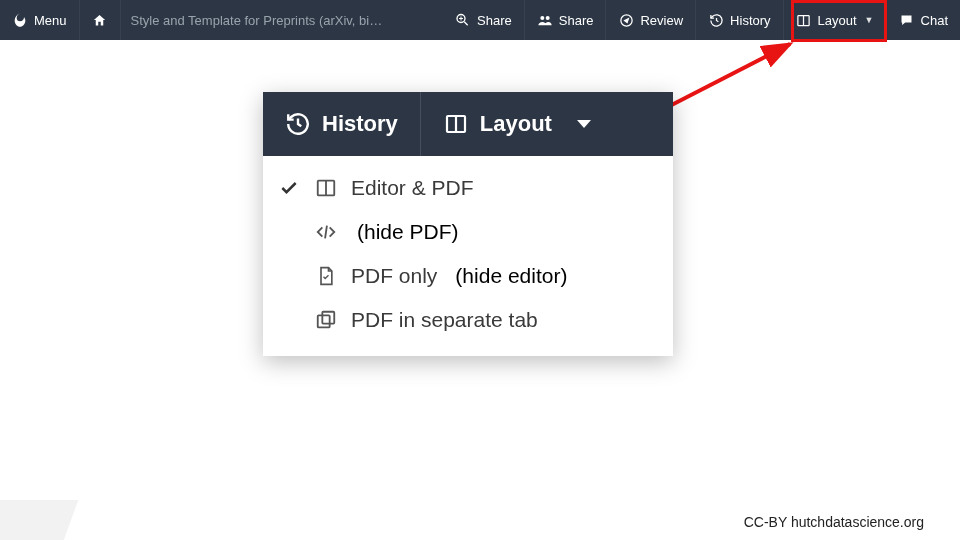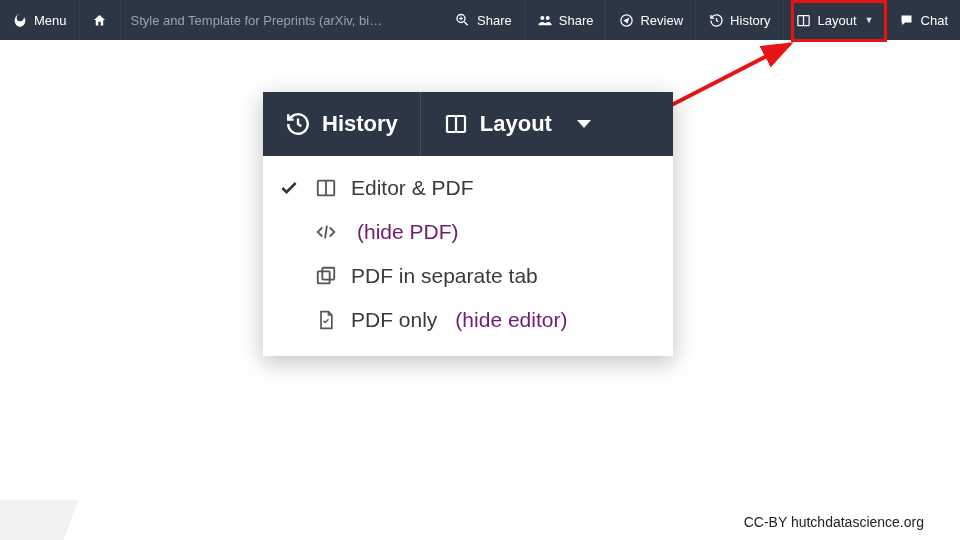--- a/index.html
+++ b/index.html
@@ -94,21 +94,21 @@
     display: flex;
     align-items: center;
     padding: 10px 34px 10px 14px;
     font-size: 21px;
     color: #3a3a3a;
     cursor: pointer;
     gap: 12px;
   }
   .mi-check { width: 24px; display:flex; justify-content:center; color:#444; }
   .mi-icon  { width: 26px; display:flex; justify-content:center; color:#555; }
-  .mi-note  { color: #701a75; margin-left: 6px; }
+  .mi-note  { color: #000000; margin-left: 6px; }
 
   
   .attribution {
     position: absolute;
     right: 36px;
     bottom: 10px;
     font-size: 14px;
     color: #222;
   }
 
@@ -270,38 +270,38 @@
         <svg viewBox="0 0 24 24" width="22" height="22" fill="none" stroke="#555" stroke-width="2">
             <path d="M8 7l-5 5 5 5M16 7l5 5-5 5M13 5l-2 14"></path>
           </svg>
       </span>
       <span class="mi-note">(hide PDF)</span>
     </div>
 
     <div class="menu-item">
       <span class="mi-check"></span>
       <span class="mi-icon">
-        <svg viewBox="0 0 24 24" width="22" height="22" fill="none" stroke="#555" stroke-width="2">
-            <rect x="3" y="7" width="13" height="13" rx="1"></rect>
-            <rect x="8" y="3" width="13" height="13" rx="1"></rect>
-          </svg>
-      </span>
-      <span>PDF in separate tab</span>
-      <span class="mi-note"></span>
-    </div>
-
-    <div class="menu-item">
-      <span class="mi-check"></span>
-      <span class="mi-icon">
         <svg viewBox="0 0 24 24" width="20" height="22" fill="none" stroke="#555" stroke-width="2">
             <path d="M6 2h9l4 4v16H6z"></path>
             <path d="M15 2v4h4"></path>
             <path d="M9 13l2 2 4-4" stroke-width="1.6"></path>
           </svg>
       </span>
       <span>PDF only</span>
       <span class="mi-note">(hide editor)</span>
     </div>
+
+    <div class="menu-item">
+      <span class="mi-check"></span>
+      <span class="mi-icon">
+        <svg viewBox="0 0 24 24" width="22" height="22" fill="none" stroke="#555" stroke-width="2">
+            <rect x="3" y="7" width="13" height="13" rx="1"></rect>
+            <rect x="8" y="3" width="13" height="13" rx="1"></rect>
+          </svg>
+      </span>
+      <span>PDF in separate tab</span>
+      <span class="mi-note"></span>
+    </div>
   </div>
 </div>
 
 <div class="shape"></div>
 <div class="attribution">CC-BY hutchdatascience.org</div>
 
 </body></html>

